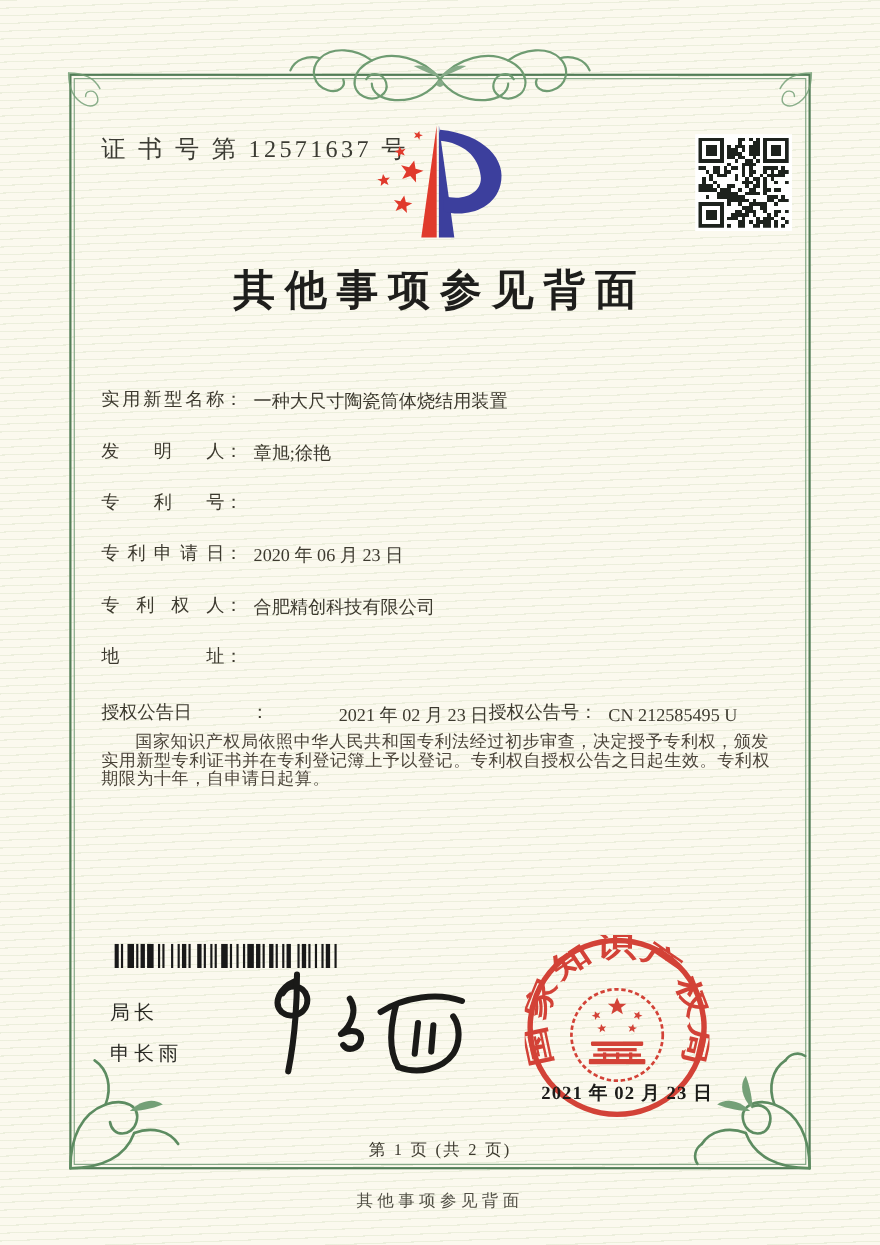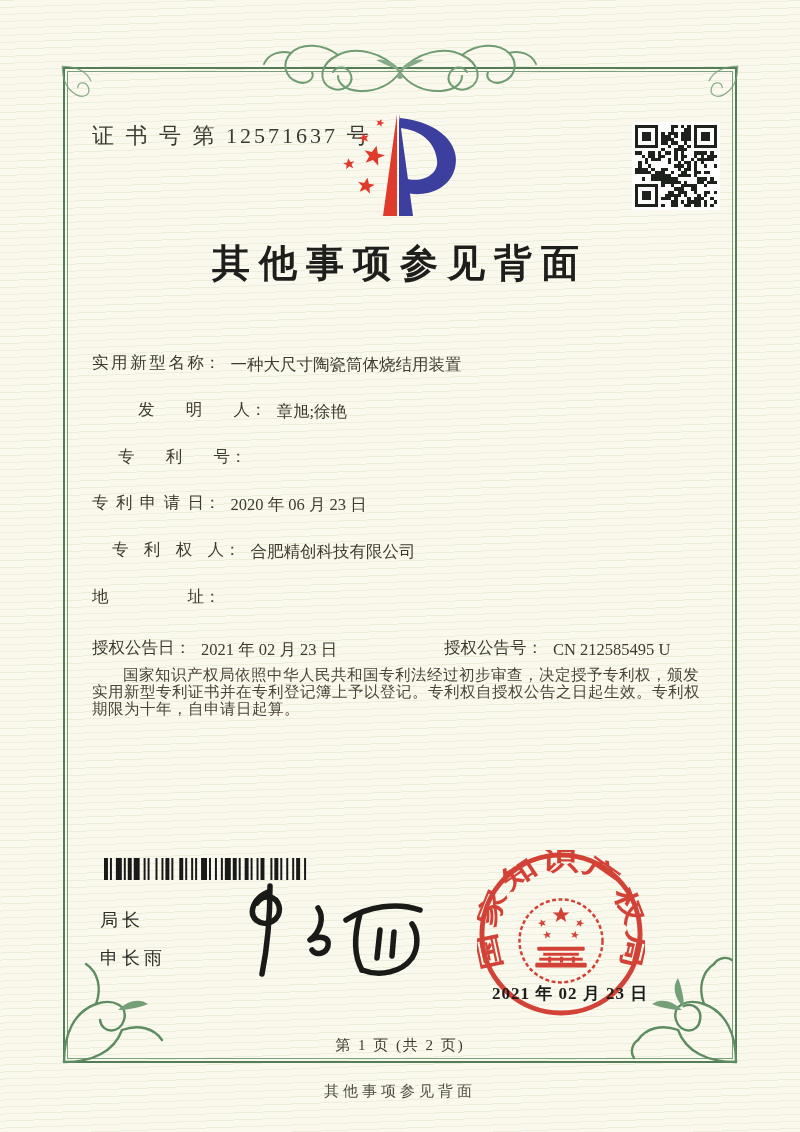--- a/index.html
+++ b/index.html
@@ -34,21 +34,21 @@
   .qr svg { width:100%; height:100%; }
   .title {
     position:absolute; left:0; top:238px; width:800px; text-align:center;
     font-size:38px; font-weight:600; color:#1e1e1c; letter-spacing:9px;
   }
   .fields { position:absolute; left:92px; top:345px; width:624px; font-size:16.5px; color:#3d3a2f; }
   .frow { position:absolute; left:0; display:flex; align-items:flex-start; width:624px; }
   .flabel { display:inline-block; width:112px; text-align:justify; text-align-last:justify; flex:none; }
   .fcolon { flex:none; margin-right:10px; }
   .fvalue { line-height:26px; }
-  .grant-group { display:flex; }
+  .grant-group { display:flex;justify-content:space-between; }
   .gl { flex:none; }
   .body-text {
     position:absolute; left:92px; top:666px; width:620px;
     font-size:15.5px; line-height:17px; color:#4b443a; letter-spacing:0.5px;
   }
   .body-text p { text-indent:2em; }
   .barcode { position:absolute; left:104px; top:858px; width:208px; height:22px; }
   .director { position:absolute; left:100px; top:908px; font-size:18px; color:#2d2d27; letter-spacing:4px; }
   .director div { margin-bottom:14px; }
   .signature { position:absolute; left:222px; top:878px; width:210px; height:108px; }
@@ -395,35 +395,35 @@
   </div>
 
   <div class="title">其他事项参见背面</div>
 
   <div class="fields">
     <div class="frow" style="top:7px;">
       <span class="flabel">实用新型名称</span>
         <span class="fcolon">：</span>
       <span class="fvalue">一种大尺寸陶瓷筒体烧结用装置</span>
     </div>
-    <div class="frow" style="top:54px;margin-left:46px;">
+    <div class="frow" style="top:54px;">
       <span class="flabel">发明人</span>
         <span class="fcolon">：</span>
       <span class="fvalue">章旭;徐艳</span>
     </div>
-    <div class="frow" style="top:101px;margin-left:26px;">
+    <div class="frow" style="top:101px;">
       <span class="flabel">专利号</span>
         <span class="fcolon">：</span>
     </div>
     <div class="frow" style="top:147px;">
       <span class="flabel">专利申请日</span>
         <span class="fcolon">：</span>
       <span class="fvalue">2020 年 06 月 23 日</span>
     </div>
-    <div class="frow" style="top:194px;margin-left:20px;">
+    <div class="frow" style="top:194px;">
       <span class="flabel">专利权人</span>
         <span class="fcolon">：</span>
       <span class="fvalue">合肥精创科技有限公司</span>
     </div>
     <div class="frow" style="top:241px;">
       <span class="flabel">地址</span>
         <span class="fcolon">：</span>
     </div>
     <div class="frow" style="top:292px;">
       <span class="grant-group" style="width:352px;">

